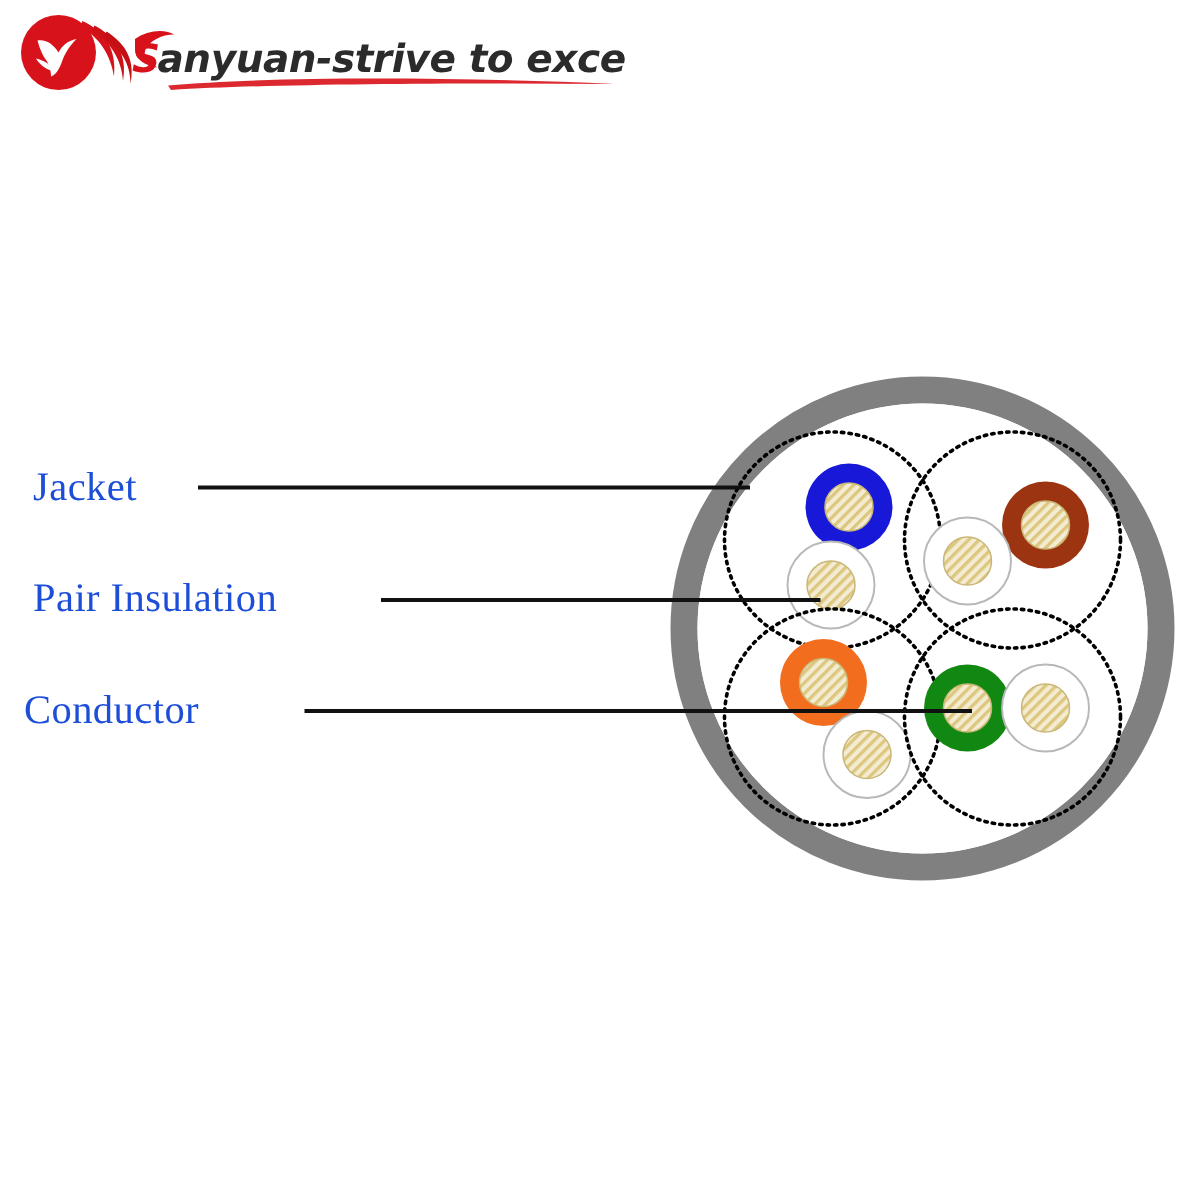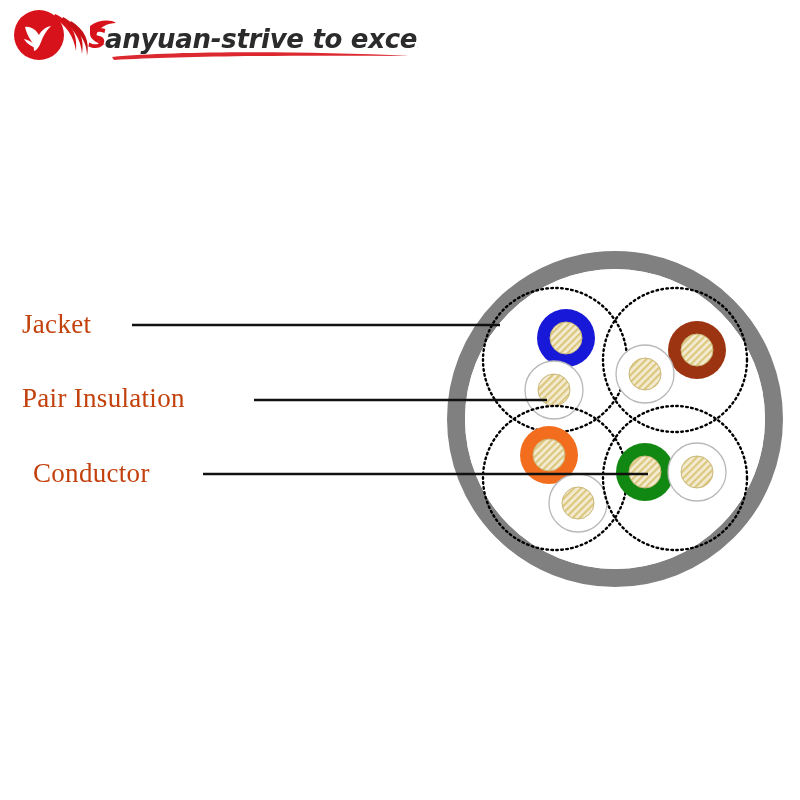--- a/index.html
+++ b/index.html
@@ -56,27 +56,27 @@
     top: 0;
     width: 800px;
     height: 800px;
   }
 
   
   .callout-label {
     position: absolute;
     font-family: "Liberation Serif", serif;
     font-size: 27px;
-    color: #c2410c;
+    color: #1d4ed8;
     white-space: nowrap;
     letter-spacing: 0.3px;
   }
   #label-jacket   { left: 22px; top: 309px; }
   #label-pair     { left: 22px; top: 383px; text-align: right; }
-  #label-conductor{ left: 33px; top: 458px; }
+  #label-conductor{ left: 16px; top: 458px; }
 </style>
 </head>
 <body>
 
 <div id="brand-header">
 
   <svg id="brand-logo-mark" viewBox="0 0 82 52">
 
     <circle cx="31" cy="26" r="25" fill="#d8121a"></circle>
 

